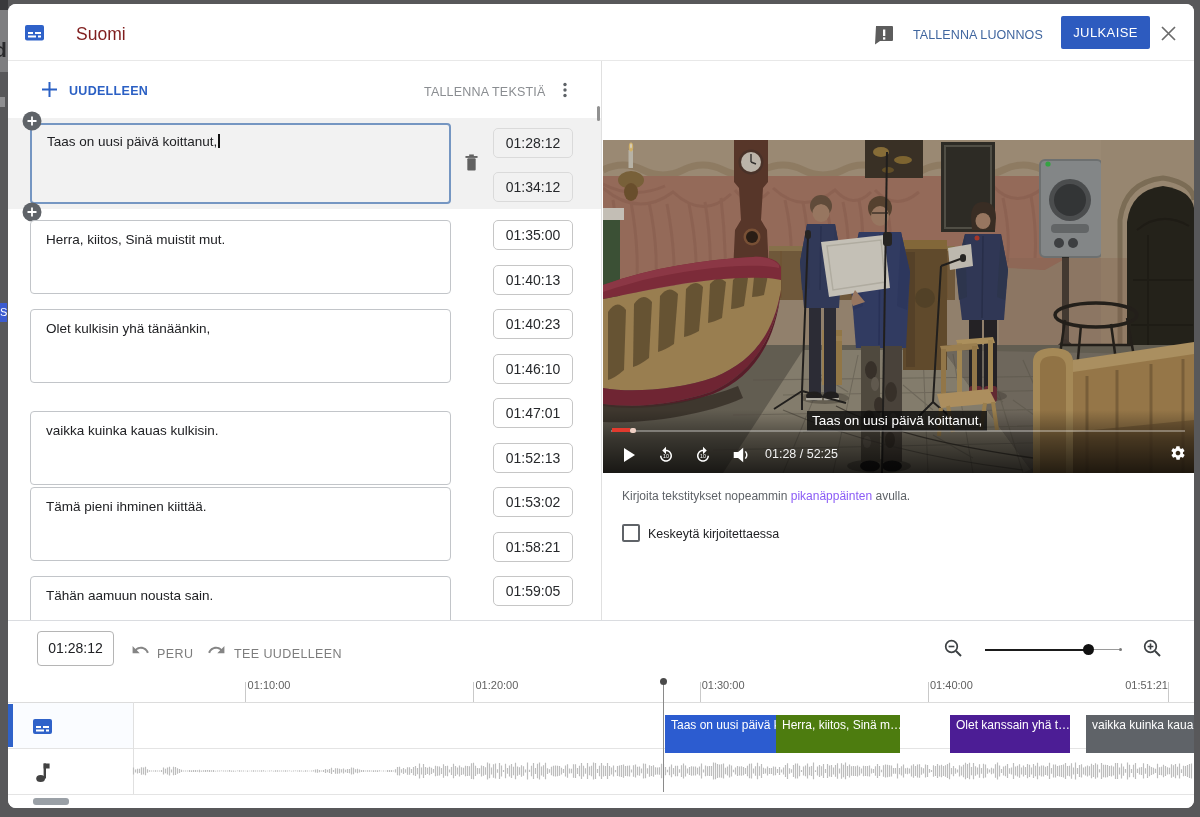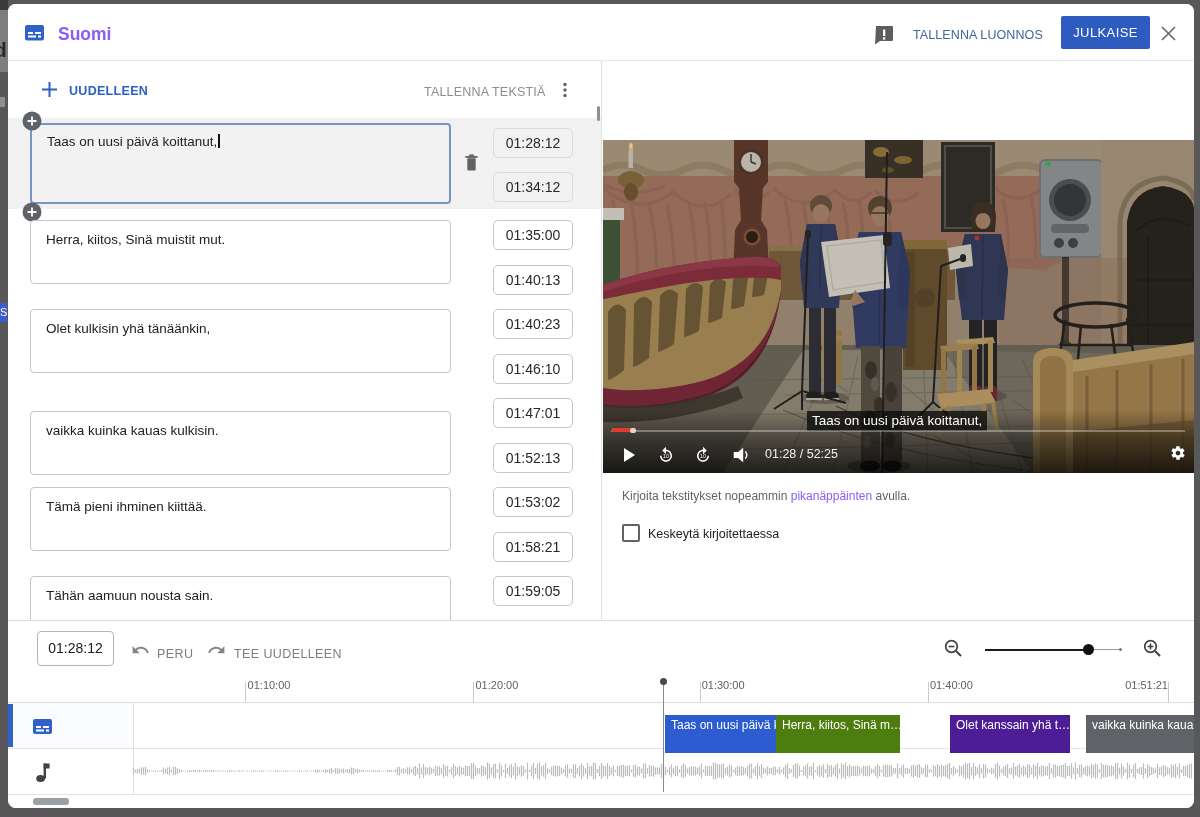--- a/index.html
+++ b/index.html
@@ -21,21 +21,21 @@
 <div class="modal">
 
   <div class="abs" style="left:0;top:0;width:1186px;height:57px;border-bottom:1px solid #e8e8e8;background:#fff"></div>
   <svg class="abs" style="left:16.5px;top:21px" width="19" height="15.5" viewBox="0 0 19 15.5">
     <rect x="0" y="0" width="19" height="15.5" rx="2" fill="#2f62c9"></rect>
     <rect x="3" y="7" width="5" height="2" fill="#fff"></rect>
     <rect x="10" y="7" width="6" height="2" fill="#fff"></rect>
     <rect x="3" y="10.5" width="8" height="2" fill="#fff"></rect>
     <rect x="13" y="10.5" width="3" height="2" fill="#fff"></rect>
   </svg>
-  <div class="abs" style="left:50px;top:20px;font-size:17.5px;font-weight:700;color:#8b5cf6">Suomi</div>
+  <div class="abs" style="left:68px;top:20px;font-size:17.5px;font-weight:400;color:#7f1d1d">Suomi</div>
 
   <svg class="abs" style="left:866.5px;top:22px" width="18" height="18.5" viewBox="0 0 18 18.5">
     <path d="M1 0 h16 q1 0 1 1 v13 q0 1 -1 1 h-12 l-5 3.5 z" fill="#5d5d5d"></path>
     <rect x="8" y="3.5" width="2.3" height="6.5" fill="#fff"></rect>
     <rect x="8" y="11.3" width="2.3" height="2.3" fill="#fff"></rect>
   </svg>
   <div class="abs" style="left:905px;top:23.5px;font-size:12.5px;font-weight:500;letter-spacing:.1px;color:#40669f">TALLENNA LUONNOS</div>
   <div class="abs" style="left:1053px;top:12px;width:89px;height:33px;background:#2d5bbf;border-radius:2px;color:#fff;font-size:13px;font-weight:500;letter-spacing:.4px;text-align:center;line-height:33px">JULKAISE</div>
   <svg class="abs" style="left:1153px;top:22px" width="15" height="15" viewBox="0 0 15 15">
     <path d="M1 1 L14 14 M14 1 L1 14" stroke="#6b6b6b" stroke-width="1.7"></path>
@@ -439,19 +439,19 @@
 
   <div class="abs" style="left:654.9px;top:680px;width:1.6px;height:108px;background:#8a8a8a"></div>
   <div class="abs" style="left:652.2px;top:673.5px;width:7px;height:7px;border-radius:50%;background:#4a4a4a"></div>
 
   <div class="abs" style="left:25.3px;top:794px;width:36px;height:6.5px;background:#9aa0a6;border-radius:3px"></div>
 </div>
 <style>
   .ts { width:80px; height:30px; border:1px solid #c6c6c6; border-radius:5px; background:#fff;
         font-size:14px; color:#26282b; text-align:center; line-height:28px; }
   .tsa { border-color:#dadada !important; background:#f1f1f1 !important; }
-  .ta { left:22px; width:421px; height:64px; border:1px solid #c2c5c9; border-radius:4px; background:#fff; }
+  .ta { left:22px; width:421px; height:74px; border:1px solid #c2c5c9; border-radius:4px; background:#fff; }
   .ta span { position:absolute; left:15px; top:11px; font-size:13.5px; color:#202124; }
   .rl { top:674.5px; font-size:11px; color:#616161; }
   .tick { top:678px; width:1px; height:19.8px; background:#c9c9c9; }
   .seg { top:711px; height:38px; color:#fff; font-size:12px; line-height:21.5px;
          padding-left:6px; overflow:hidden; white-space:nowrap; }
 </style>
 
 </body></html>

